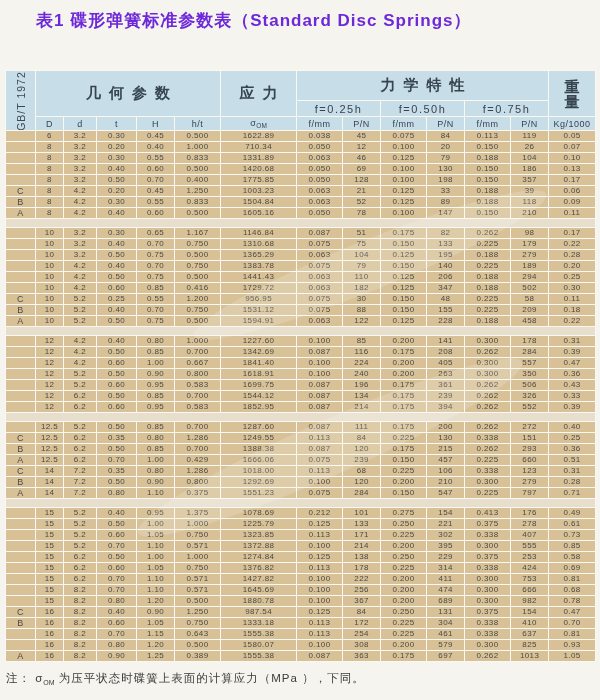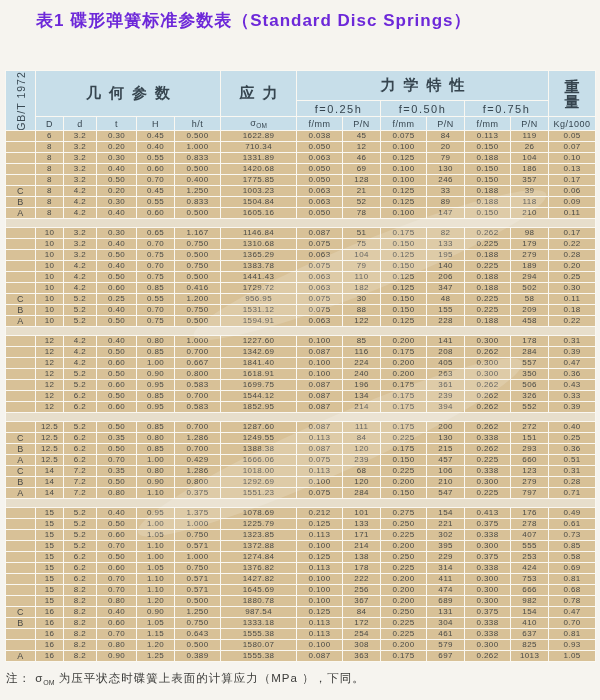--- a/index.html
+++ b/index.html
@@ -178,21 +178,21 @@
           <td class="label-cell"></td>
           <td class="data-cell">8</td>
           <td class="data-cell">3.2</td>
           <td class="data-cell">0.50</td>
           <td class="data-cell">0.70</td>
           <td class="data-cell">0.400</td>
           <td class="data-cell">1775.85</td>
           <td class="data-cell">0.050</td>
           <td class="data-cell">128</td>
           <td class="data-cell">0.100</td>
-          <td class="data-cell">246</td>
+          <td class="data-cell">198</td>
           <td class="data-cell">0.150</td>
           <td class="data-cell">357</td>
           <td class="data-cell">0.17</td>
         </tr>
         <tr>
           <td class="label-cell">C</td>
           <td class="data-cell">8</td>
           <td class="data-cell">4.2</td>
           <td class="data-cell">0.20</td>
           <td class="data-cell">0.45</td>

